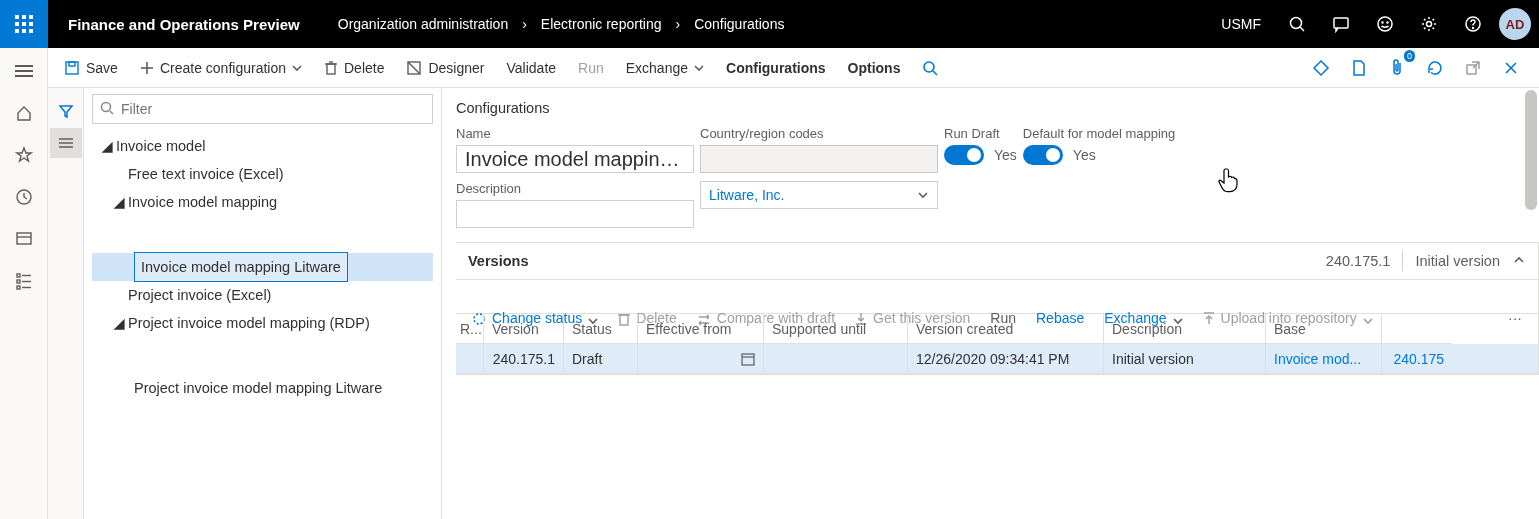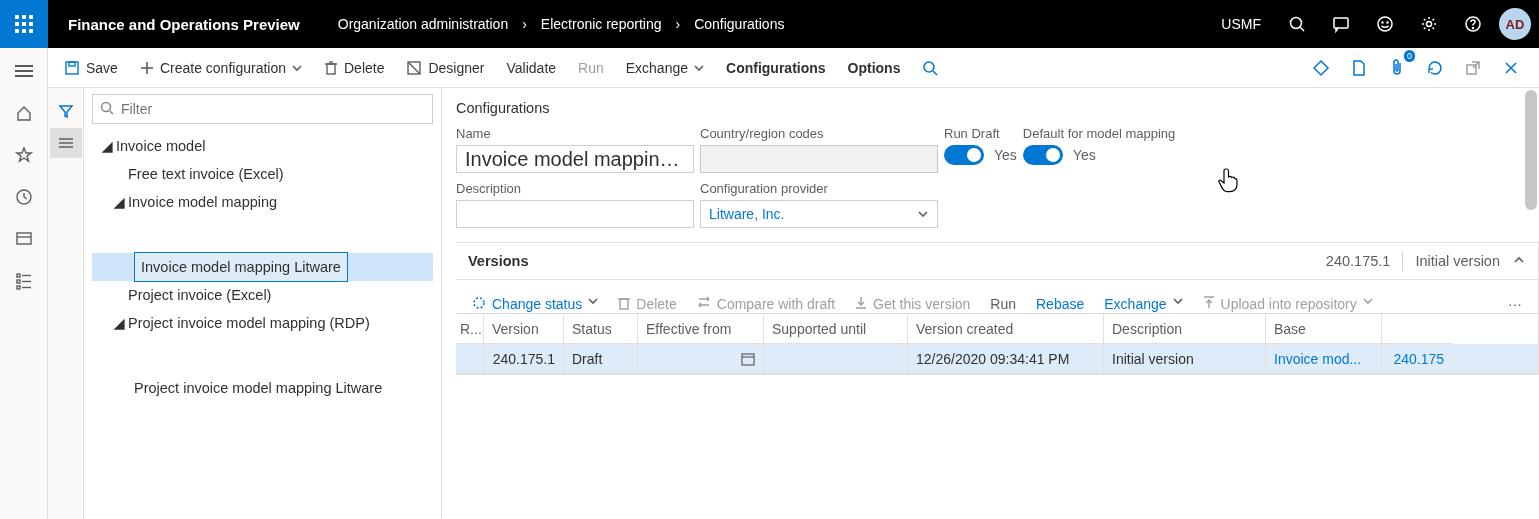--- a/index.html
+++ b/index.html
@@ -68,21 +68,21 @@
   .toggle-wrap { display:flex; align-items:center; gap: 10px; font-size:14px; }
   .toggle { width: 40px; height: 20px; border-radius: 10px; background:#0078d4; position:relative; cursor:pointer; }
   .toggle .knob { width:14px; height:14px; border-radius:50%; background:#fff; position:absolute; right:3px; top:3px; }
   .cursor-hand { position:absolute; left:1218px; top:166px; pointer-events:none; }
 
   .versions-panel { margin-top: 14px; border:1px solid #e1dfdd; border-left:none; }
   .versions-hdr { height: 36px; display:flex; align-items:center; justify-content:space-between; padding: 0 12px; font-size:14.5px; font-weight:600; }
   .versions-hdr .meta { font-weight:400; color:#605e5c; display:flex; align-items:center; gap:12px; }
   .versions-hdr .meta .sep { width:1px; height:20px; background:#d0d0d0; }
   .ver-toolbar { height: 34px; border-top:1px solid #e1dfdd; display:flex; align-items:center; gap: 4px; padding: 0 8px; font-size:14px; }
-  .ver-btn { display:flex; align-items:flex-start; gap:6px; padding:0 8px; height:30px; cursor:pointer; color:#605e5c;margin-top:28px; }
+  .ver-btn { display:flex; align-items:flex-end; gap:6px; padding:0 8px; height:30px; cursor:pointer; color:#605e5c;margin-top:28px; }
   .ver-btn.blue { color:#0078d4; }
   .ver-btn.dis { color:#a19f9d; cursor:default; }
 
   .grid { border-top:1px solid #e1dfdd; }
   .grid-head, .grid-row { display:flex; height:30px; align-items:stretch; font-size:14px; }
   .grid-head { color:#605e5c; }
   .cell { border-right:1px solid #e1dfdd; padding: 0 8px; display:flex; align-items:center; overflow:hidden; white-space:nowrap; text-overflow:ellipsis; }
   .grid-head .cell { border-bottom:1px solid #e1dfdd; }
   .c0{width:28px;padding:0 4px;} .c1{width:80px} .c2{width:74px} .c3{width:126px;justify-content:flex-end;} .c4{width:144px} .c5{width:196px} .c6{width:162px} .c7{width:116px;} .c8{width:70px;border-right:none;text-align:right;}
   .grid-row { background:#deecf9; border-bottom:1px solid #e1dfdd; }
@@ -362,21 +362,20 @@
                 <label>Description</label>
                 <div class="txt"></div>
               </div>
           </div>
           <div class="col2">
             <div class="field">
                 <label>Country/region codes</label>
                 <div class="txt dis"></div>
               </div>
             <div class="field">
-                <label>Configuration provider</label>
                 <div class="select">
                   <span>Litware, Inc.</span>
                   <svg width="12" height="12" fill="none" stroke="#605e5c" stroke-width="1.6">
                     <path d="M2 4l4 4 4-4"></path>
                   </svg>
                 </div>
               </div>
           </div>
           <div class="col2">
             <div class="field">

